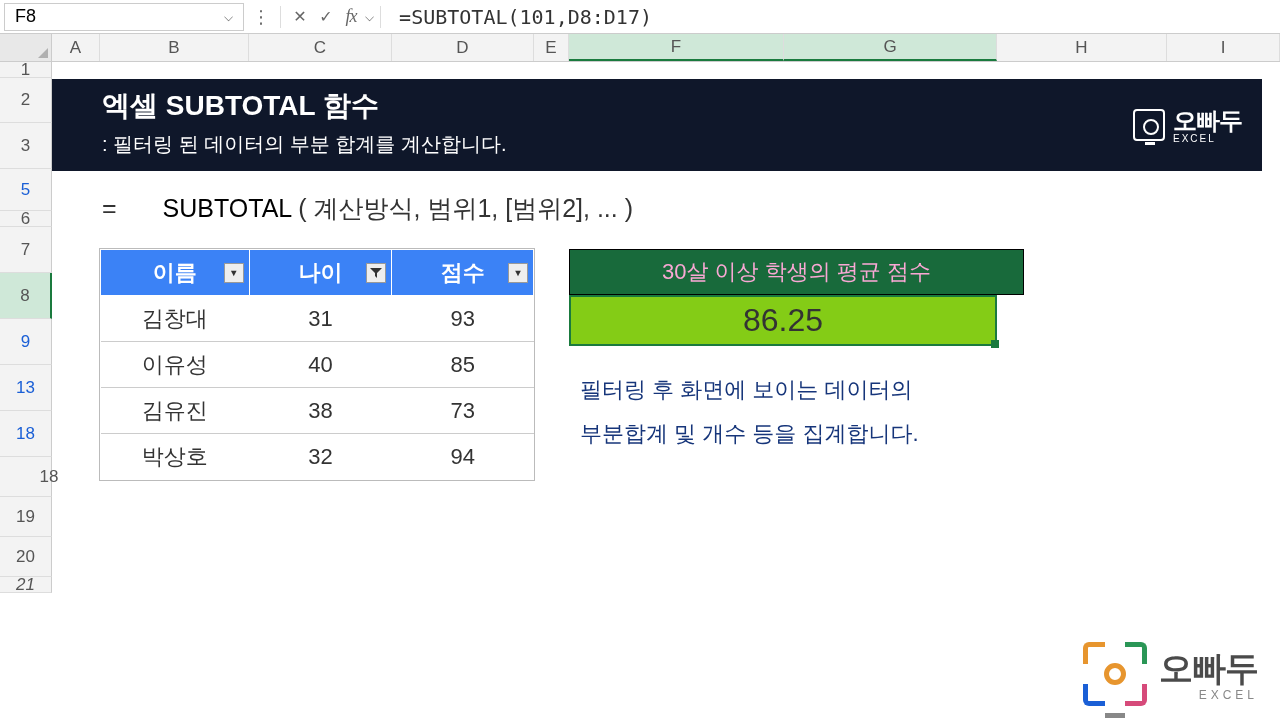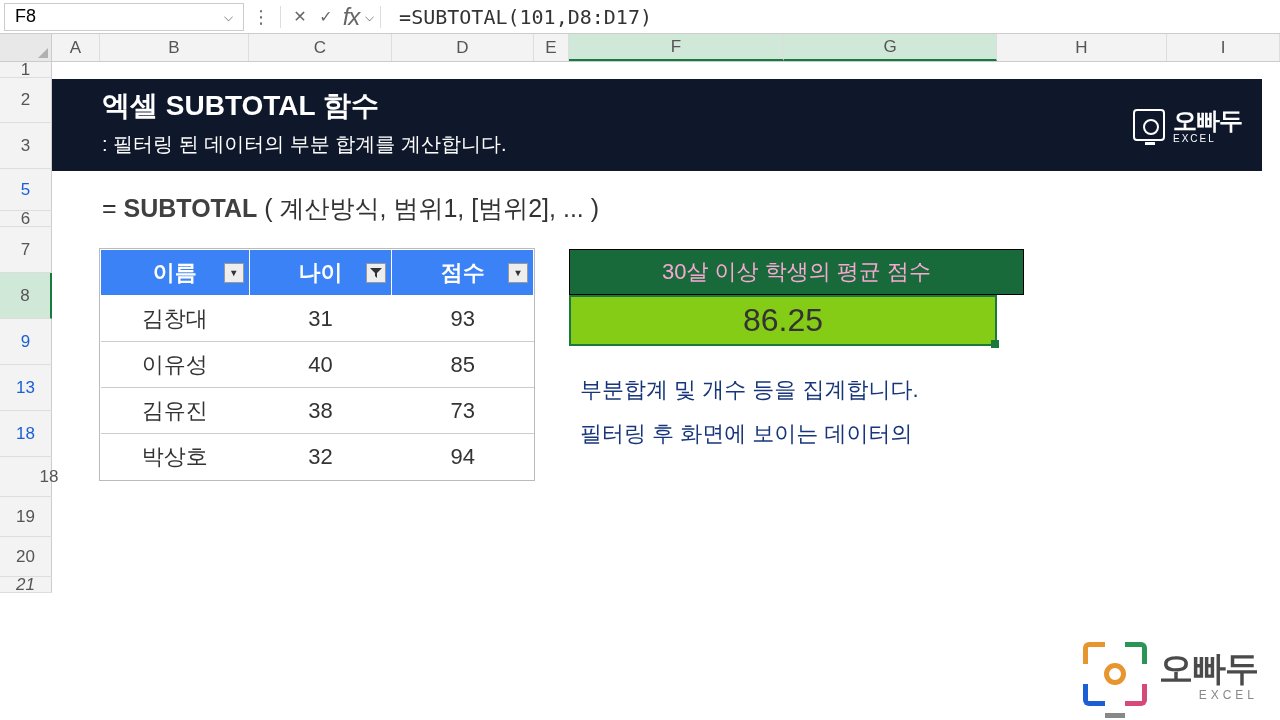--- a/index.html
+++ b/index.html
@@ -4,21 +4,21 @@
 <style>
 * { margin: 0; padding: 0; box-sizing: border-box; font-family: "Segoe UI", "Malgun Gothic", sans-serif; }
 body { background: #fff; width: 1280px; height: 720px; overflow: hidden; position: relative; }
 
 .formula-bar { display: flex; align-items: center; height: 34px; border-bottom: 1px solid #ccc; background: #fff; }
 .name-box { width: 240px; height: 28px; margin: 0 4px; display: flex; align-items: center; background: #fff; border: 1px solid #ccc; padding: 0 10px; font-size: 18px; justify-content: space-between; }
 .name-box-dd { font-size: 12px; color: #555; }
 .fb-sep { width: 1px; height: 22px; background: #ddd; margin: 0 6px; }
 .fb-dots { color: #666; padding: 0 4px; font-size: 18px; }
 .fb-btn { width: 26px; height: 26px; display: flex; align-items: center; justify-content: center; color: #666; font-size: 16px; }
-.fx-label { font-style: italic; font-family: Liberation Sans, sans-serif; font-size: 24px; letter-spacing: -1px; margin-right: 2px; }
+.fx-label { font-style: italic; font-family: Liberation Serif, serif; font-size: 18px; letter-spacing: -1px; margin-right: 2px; }
 .formula-input { flex: 1; padding: 0 12px; font-size: 20px; font-family: Consolas, monospace; color: #333; }
 
 .grid-area { position: relative; background: #fff; }
 
 .col-headers { display: flex; height: 28px; border-bottom: 1px solid #ccc; background: #f0f0f0; }
 .corner { width: 52px; border-right: 1px solid #ccc; background: #e8e8e8; position: relative; }
 .corner::after { content:""; position:absolute; right:3px; bottom:3px; width:0; height:0; border-left:10px solid transparent; border-bottom:10px solid #b0b0b0; }
 .col-h { border-right: 1px solid #ddd; display: flex; align-items:center; justify-content:center; font-size: 17px; color: #555; background: #f3f3f3; }
 .col-h.sel { background: #cfe8d8; border-bottom: 2px solid #1a7a3e; }
 
@@ -35,21 +35,21 @@
 .green-banner p { margin-top: 6px; font-size: 20px; font-weight: 400; }
 
 .logo-top { position: absolute; right: 20px; top: 26px; display: flex; align-items:center; gap: 8px; color:#fff; }
 .logo-top .ltxt { font-size: 24px; font-weight: 700; letter-spacing: -1px; }
 .logo-top .lsub { font-size: 10px; letter-spacing: 2px; display:block; margin-top:-4px; }
 .logo-bracket-sm { width: 32px; height: 32px; border: 2px solid #fff; border-radius: 4px; position: relative; }
 .logo-bracket-sm::before { content:""; position:absolute; left:8px; top:8px; width:12px; height:12px; border:2px solid #fff; border-radius:50%; }
 .logo-bracket-sm::after { content:""; position:absolute; left:10px; bottom:-6px; width:10px; height:3px; background:#fff; }
 
 .syntax { position: absolute; left: 50px; top: 130px; font-size: 25px; color: #333; }
-.syntax .fn { color: #404040; font-weight: 700; }
+.syntax .fn { color: #000000; font-weight: 400; margin-left: 39px; }
 
 .data-table { position: absolute; left: 48px; top: 187px; border-collapse: collapse; width: 434px; box-shadow: 0 0 0 1px #bbb; }
 .data-table th { background: #3b82f6; color: #fff; font-size: 22px; font-weight: 600; height: 46px; position: relative; border: 1px solid #fff; }
 .data-table td { text-align: center; font-size: 22px; color: #333; height: 46px; border-top: 1px solid #ccc; background: #fff; }
 .filter-btn { position: absolute; right: 5px; top: 50%; transform: translateY(-50%); width: 20px; height: 20px; background: #eee; border: 1px solid #999; display:flex; align-items:center; justify-content:center; font-size: 10px; color:#333; }
 
 .result-header { position: absolute; left: 517px; top: 187px; width: 455px; height: 46px; background: #186a3b; color:#f9a8d4; font-size: 22px; display:flex; align-items:center; justify-content:center; border: 1px solid #000000; }
 .result-cell { position: absolute; left: 517px; top: 233px; width: 428px; height: 51px; background:#84cc16; border: 2.5px solid #1a7a3e; display:flex; align-items:center; justify-content:center; font-size: 32px; color:#333; }
 .result-cell::after { content:""; position:absolute; right:-4px; bottom:-4px; width:8px; height:8px; background:#1a7a3e; }
 
@@ -175,22 +175,22 @@
               <td>32</td>
               <td>94</td>
             </tr>
           </tbody>
       </table>
 
       <div class="result-header">30살 이상 학생의 평균 점수</div>
       <div class="result-cell">86.25</div>
 
       <div class="note">
+        <div>필터링 후 화면에 보이는 데이터의</div>
         <div>부분합계 및 개수 등을 집계합니다.</div>
-        <div>필터링 후 화면에 보이는 데이터의</div>
       </div>
 
     </div>
   </div>
 </div>
 
 <div class="logo-big">
   <div class="bracket">
     <div class="c tl"></div>
       <div class="c tr"></div>

